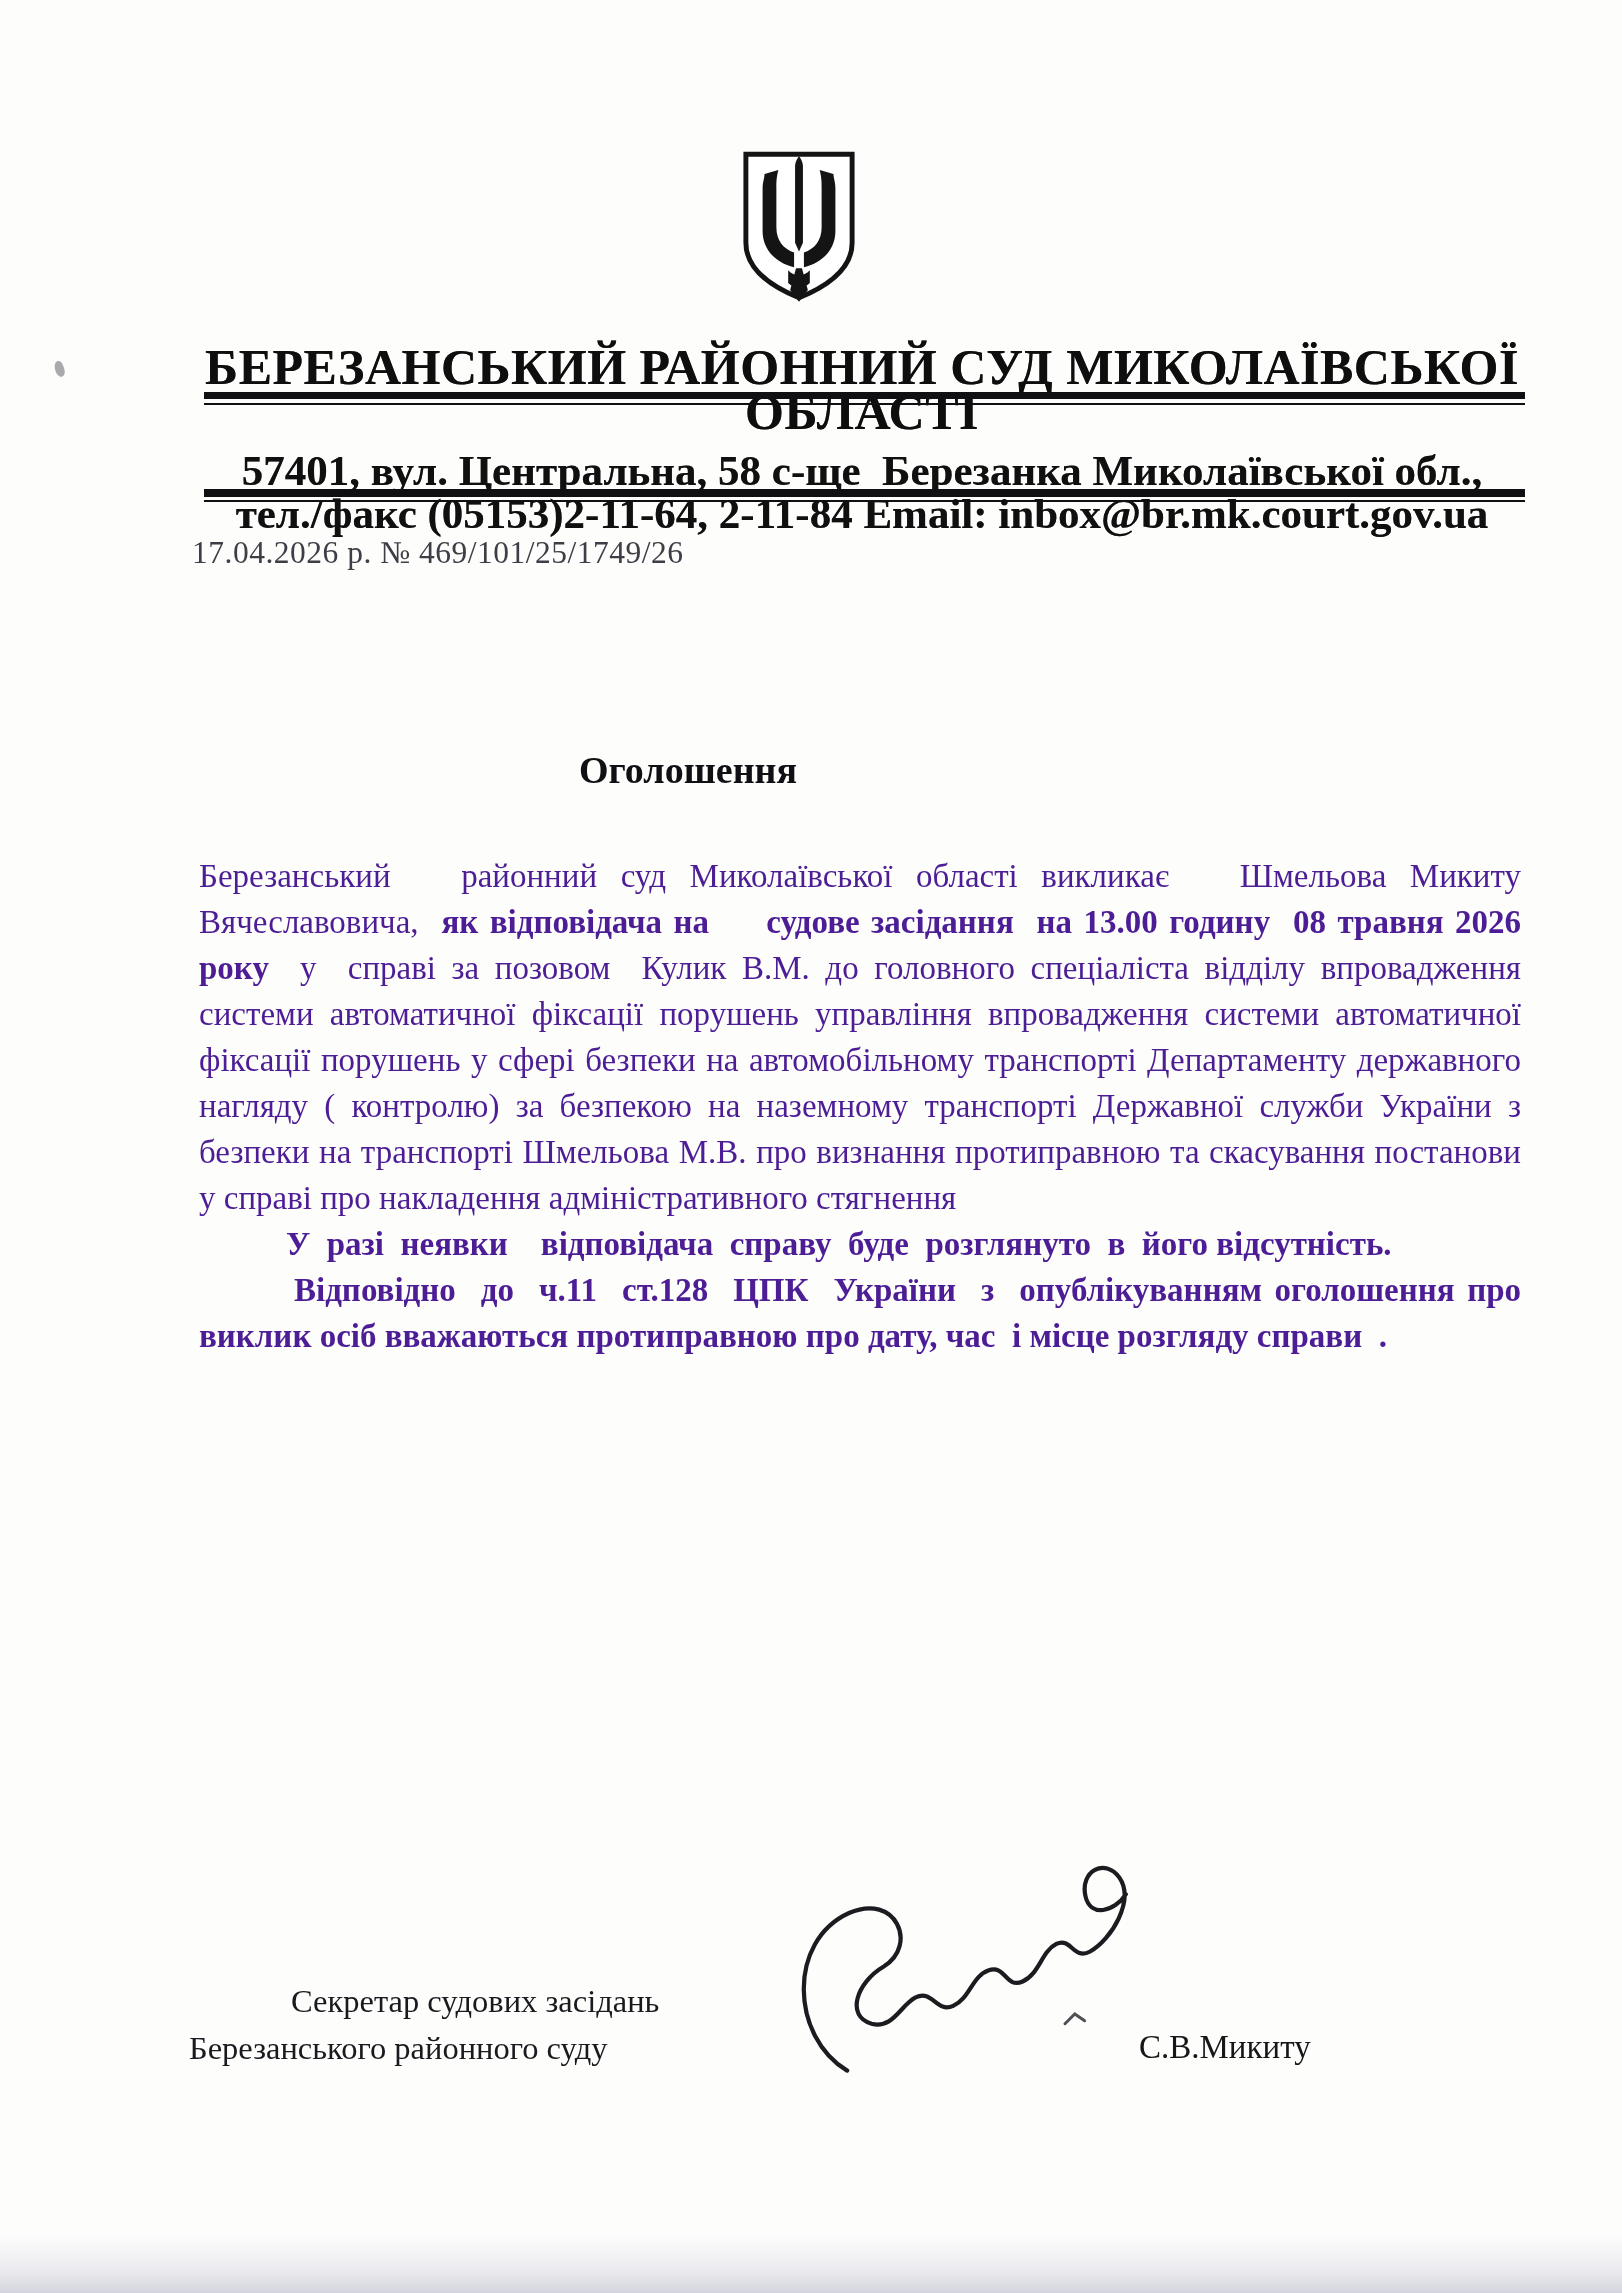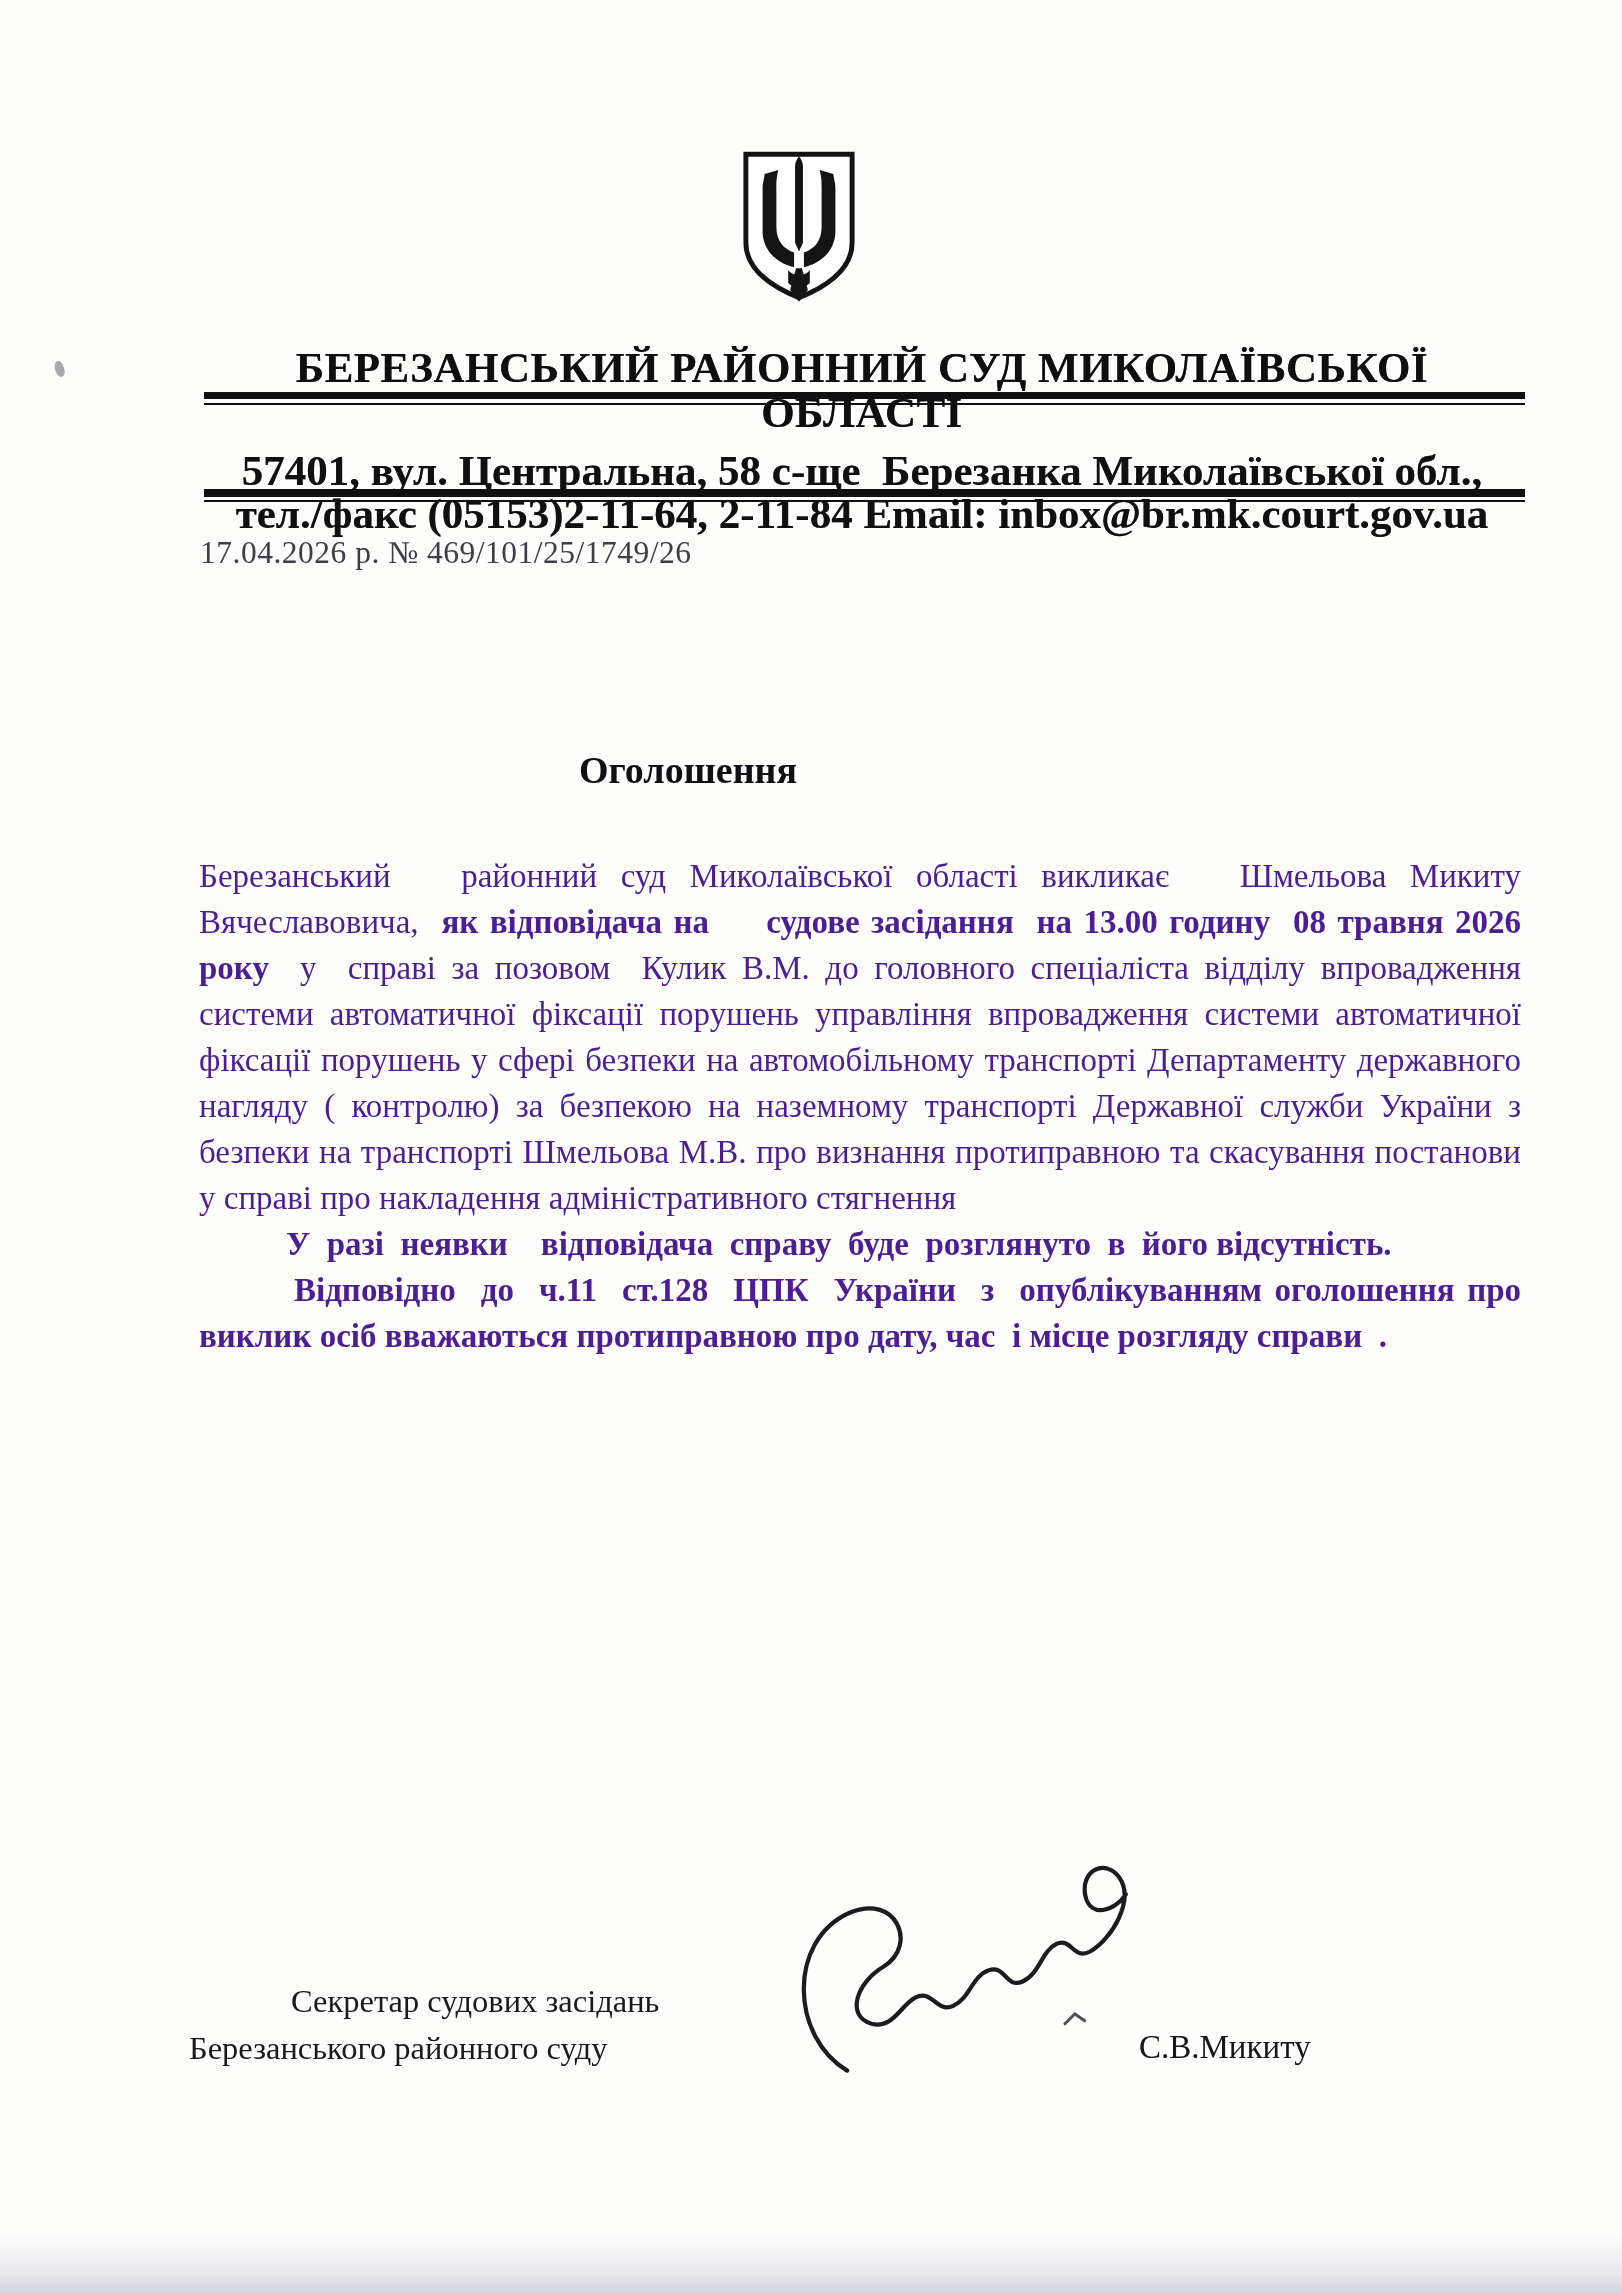--- a/index.html
+++ b/index.html
@@ -7,32 +7,32 @@
     position:relative;
     width:1622px;height:2293px;
     background:#fdfdfc;
     font-family:"Liberation Serif","DejaVu Serif",serif;
     color:#141414;
     overflow:hidden;
   }
   
   .emblem{position:absolute;left:739px;top:148px;width:120px;height:158px;}
   .hdr-text{position:absolute;left:202px;width:1320px;text-align:center;font-weight:bold;white-space:pre-wrap;}
-  .court-name{top:345px;font-size:43px;line-height:45px;letter-spacing:0.5px;color:#0e0e0e;
+  .court-name{top:345px;font-size:50px;line-height:45px;letter-spacing:0.5px;color:#0e0e0e;
               text-shadow:0 0 0.6px rgba(0,0,0,.65);}
   .addr{font-size:43px;line-height:41px;color:#101010;text-shadow:0 0 0.5px rgba(0,0,0,.55);margin-top:44px;}
   .addr1{top:406px;}
   .addr2{top:449px;}
   .rule{position:absolute;left:204px;width:1321px;background:#101012;}
   .rule-a{top:392px;height:6.9px;}
   .rule-a-thin{top:403px;height:2px;}
   .rule-b{top:489px;height:7.9px;}
   .rule-b-thin{top:500px;height:2px;}
   
-  .ref-line{position:absolute;left:200px;top:535px;font-size:31.5px;color:#3e3e46;letter-spacing:0.5px;}
+  .ref-line{position:absolute;left:192px;top:535px;font-size:31.5px;color:#3e3e46;letter-spacing:0.5px;}
   .doc-title{position:absolute;left:579px;top:733px;font-size:38px;font-weight:bold;color:#101014;margin-top:15px;}
   
   .body-text{position:absolute;left:199px;top:853px;width:1322px;
              font-size:33px;line-height:46px;text-align:justify;color:#4c1d95;}
   .body-text p{margin:0;white-space:pre-wrap;}
   .p2{margin-top:97px;font-weight:bold;text-indent:87px;}
   .p3{margin-top:44px;font-weight:bold;text-indent:95px;}
   
   .sig-role{position:absolute;left:189px;top:1978px;font-size:32.5px;line-height:47px;color:#1a1a1e;}
   .sig-role .role1{padding-left:102px;}

